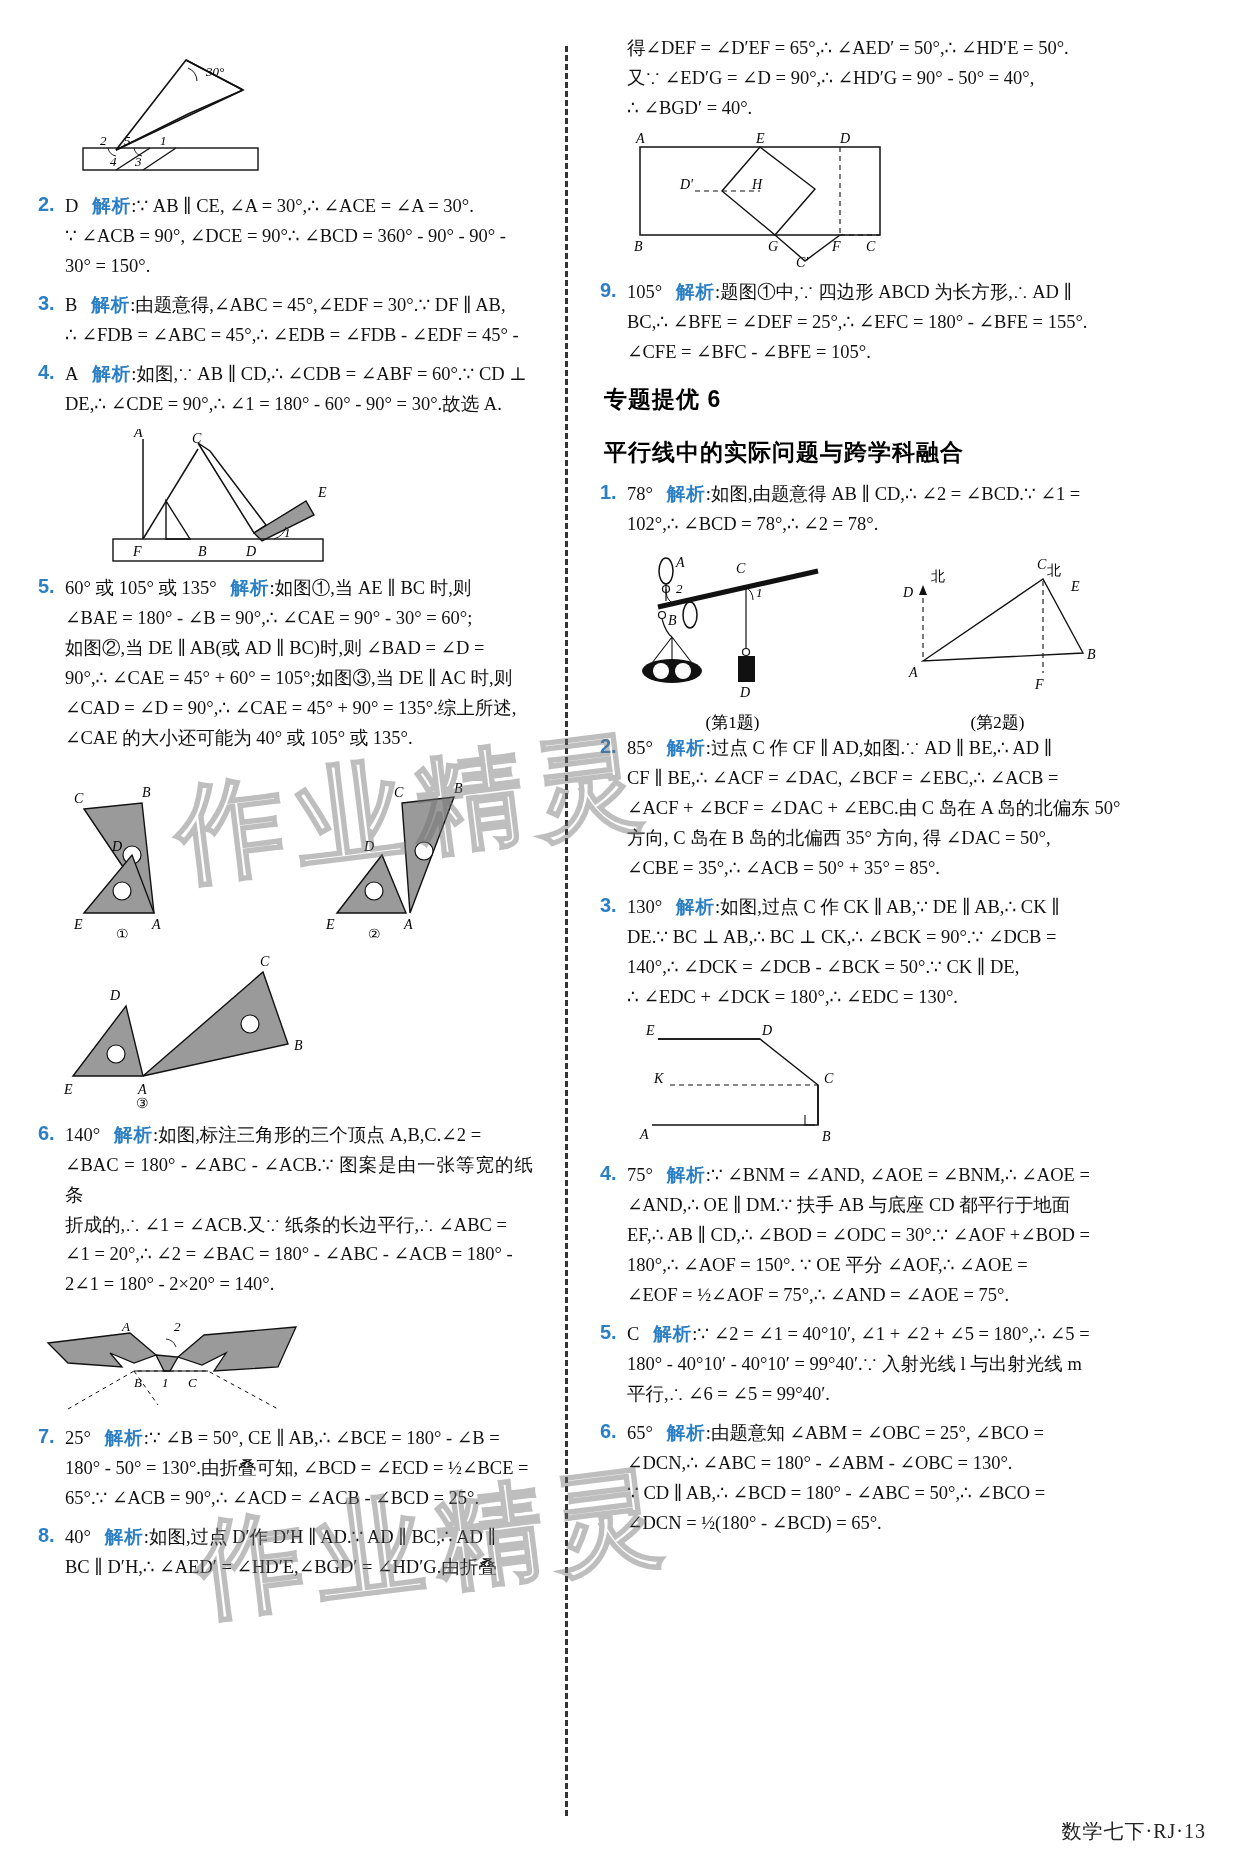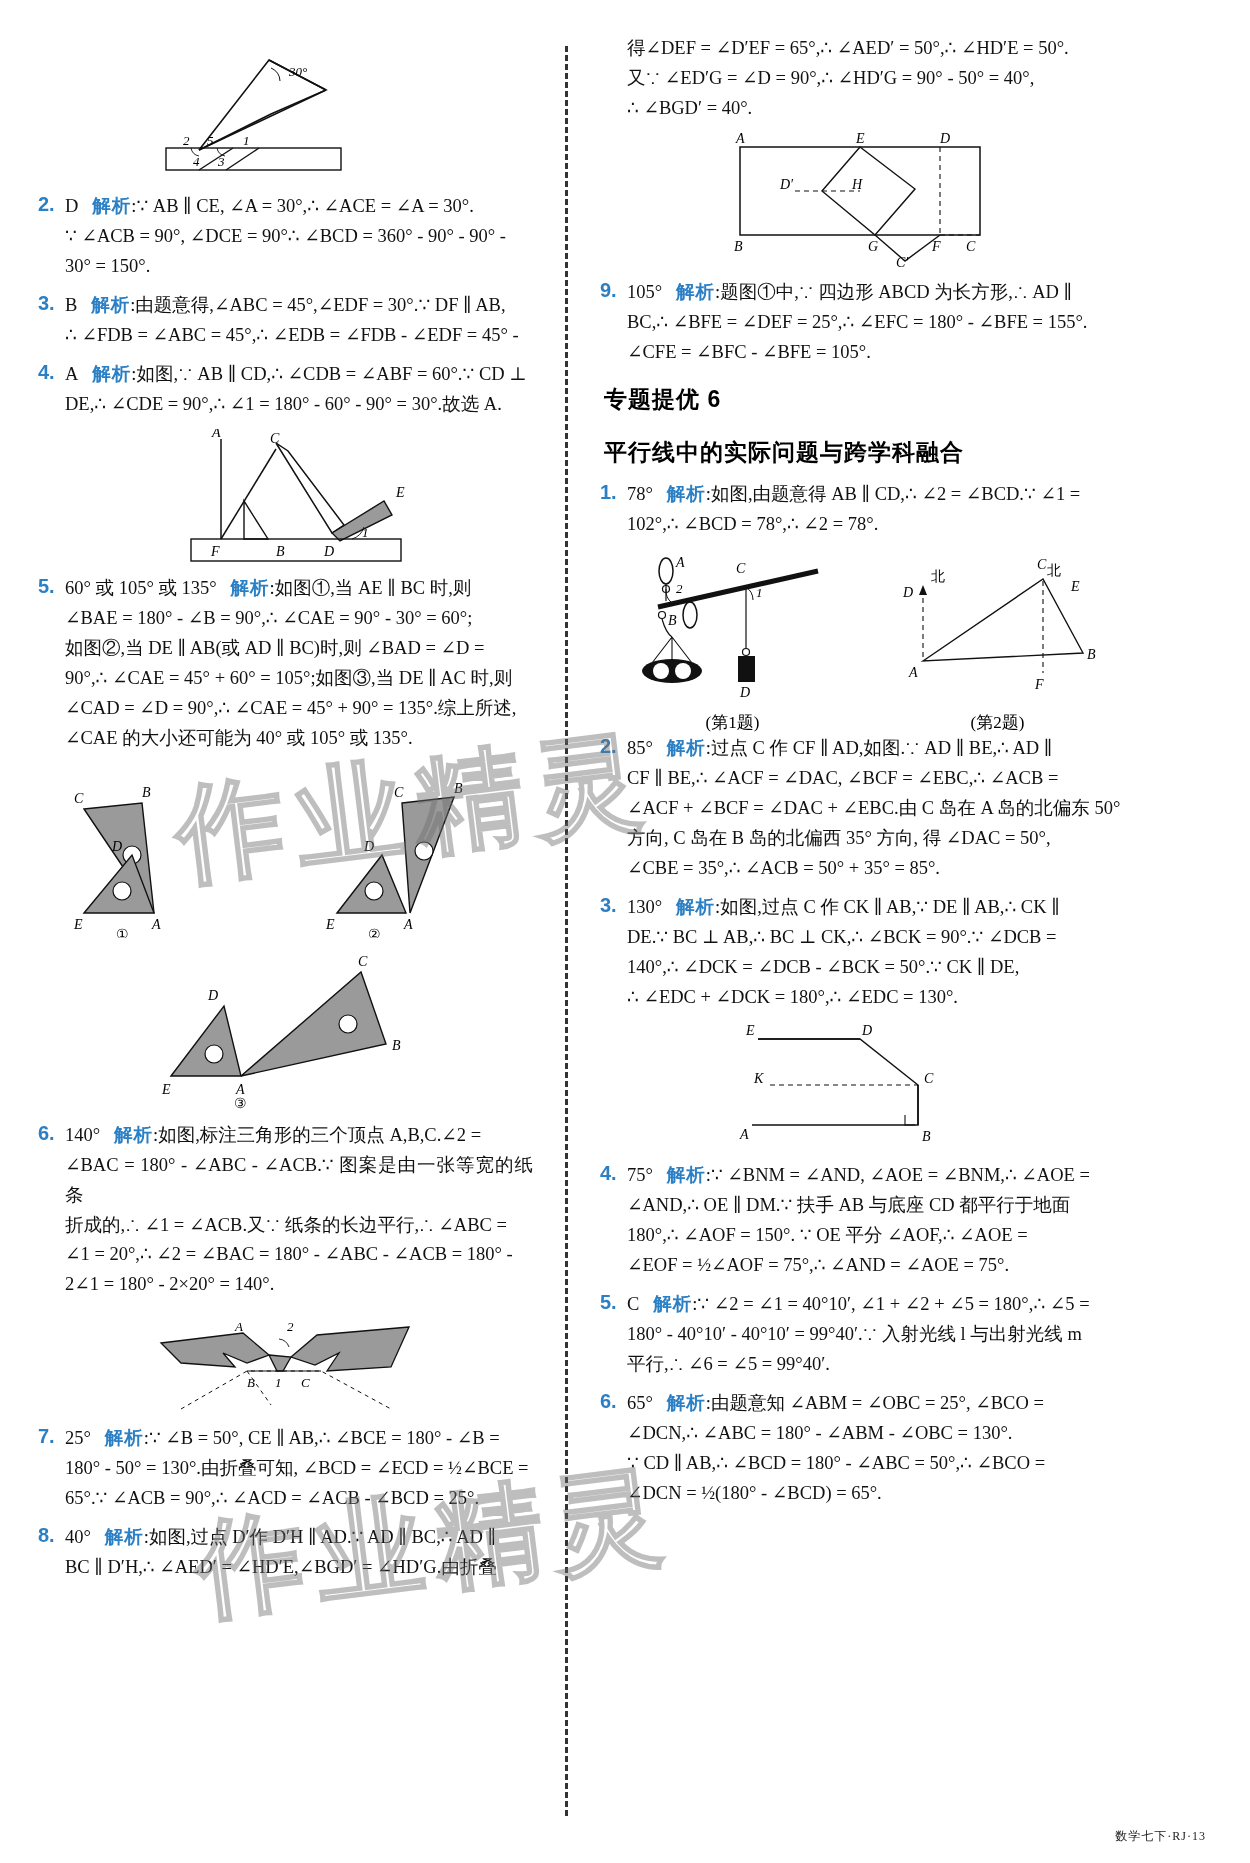--- a/index.html
+++ b/index.html
@@ -39,29 +39,29 @@
   .section-head{
     margin:16px 0 12px 0;
     font-family:"Liberation Sans",sans-serif;
     font-weight:bold;font-size:23px;color:#000;
     letter-spacing:1px;
     padding-left:4px;
     display:flex;gap:22px;align-items:baseline;flex-direction:column;
   }
 
   
-  .fig{display:flex;justify-content:center;margin:8px 0 10px 0;}
+  .fig{display:flex;margin:8px 0 10px 0;}
   .fig svg{display:block;}
   .fig-row{display:flex;justify-content:space-around;align-items:flex-end;margin:6px 0;}
   .fig-pair-cap{display:flex;justify-content:space-around;font-size:17px;margin-top:12px;}
 
   
   .footer{
     position:absolute;bottom:18px;right:44px;
-    font-size:12px;letter-spacing:1px;color:#222;
+    font-size:20px;letter-spacing:1px;color:#222;
   }
 
   
   .wm{
     position:absolute;
     font-family:"Liberation Sans",sans-serif;
     font-weight:bold;
     color:transparent;
     -webkit-text-stroke:2px rgba(110,110,110,.45);
     pointer-events:none;
@@ -393,20 +393,21 @@
         <text x="222" y="120" font-size="14" font-style="italic">B</text>
       </svg>
     </div>
 
     <div class="item">
       <span class="num">4.</span>
       <div class="body">
         <span class="ans">75°</span>&nbsp;&nbsp;
         <span class="jx">解析</span>:<span>∵ ∠BNM = ∠AND, ∠AOE = ∠BNM,∴ ∠AOE =</span>
         <span class="line">∠AND,∴ OE ∥ DM.∵ 扶手 AB 与底座 CD 都平行于地面</span>
+        <span class="line">EF,∴ AB ∥ CD,∴ ∠BOD = ∠ODC = 30°.∵ ∠AOF +∠BOD =</span>
         <span class="line">180°,∴ ∠AOF = 150°. ∵ OE 平分 ∠AOF,∴ ∠AOE =</span>
         <span class="line">∠EOF = ½∠AOF = 75°,∴ ∠AND = ∠AOE = 75°.</span>
       </div>
     </div>
 
     <div class="item">
       <span class="num">5.</span>
       <div class="body">
         <span class="ans">C</span>&nbsp;&nbsp;
         <span class="jx">解析</span>:<span>∵ ∠2 = ∠1 = 40°10′, ∠1 + ∠2 + ∠5 = 180°,∴ ∠5 =</span>

